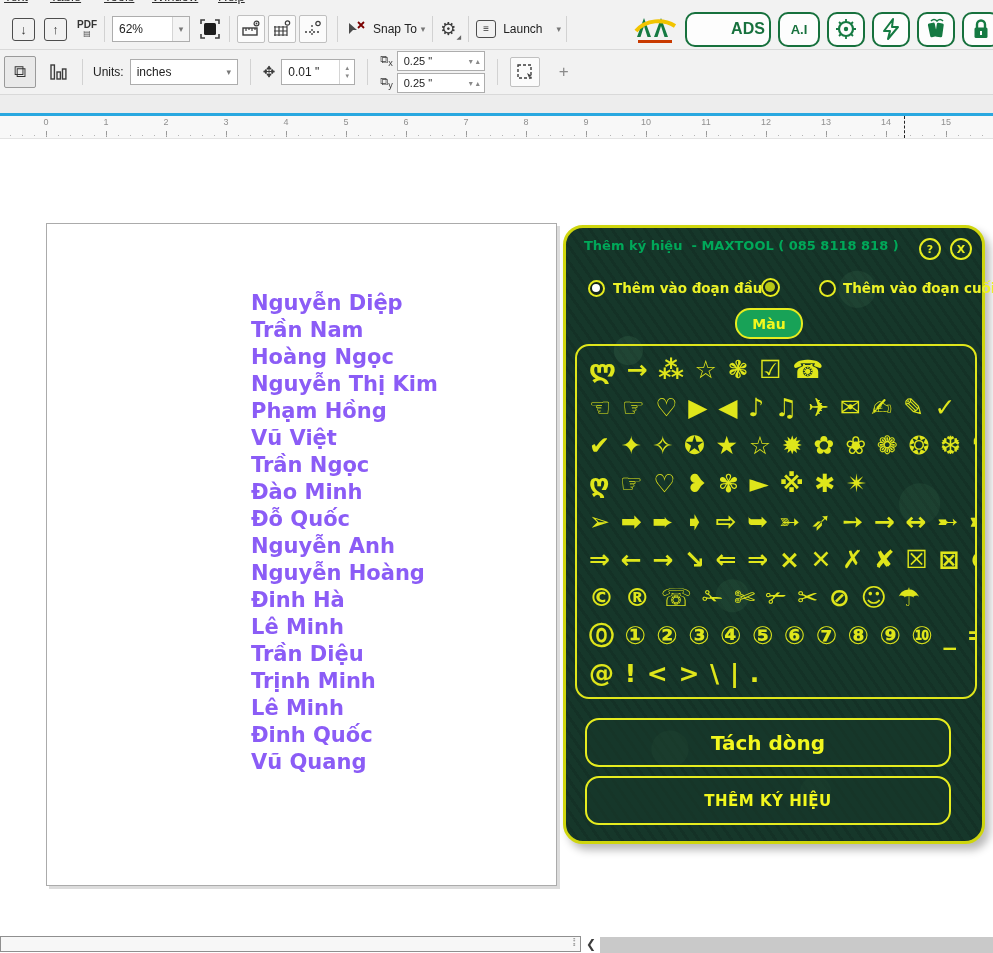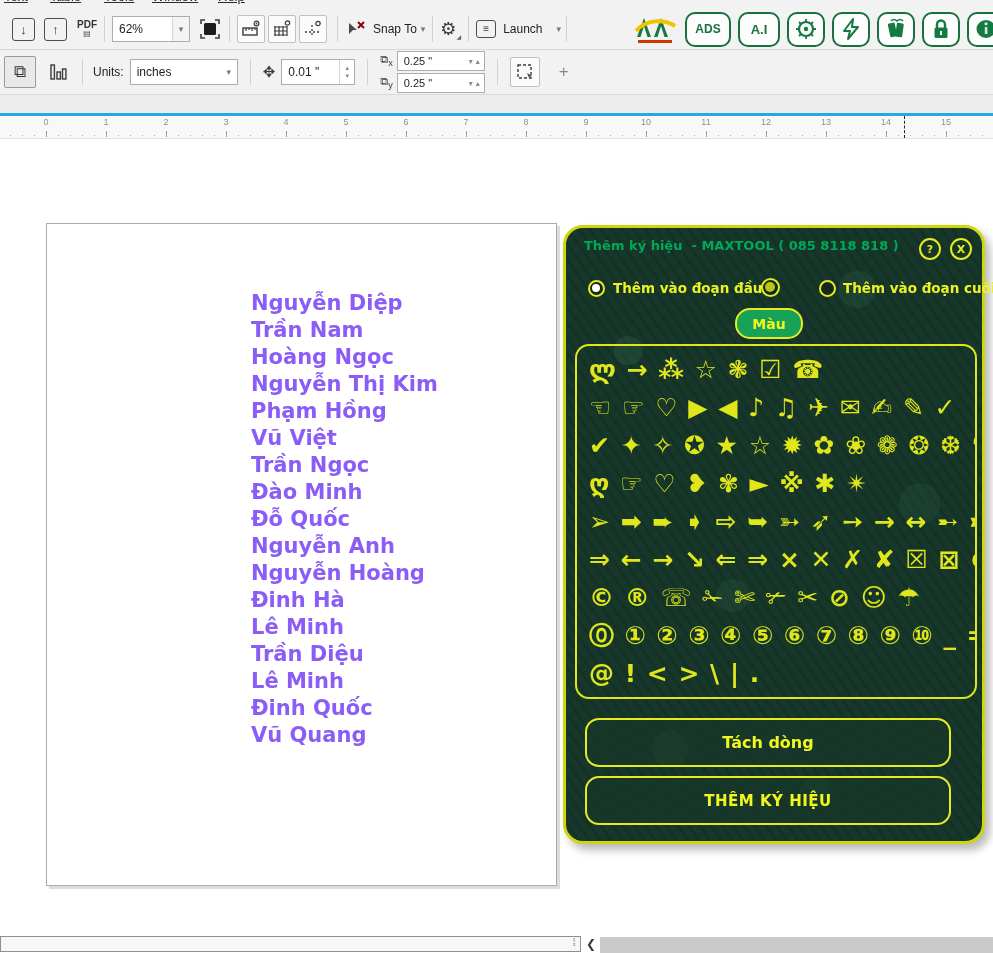--- a/index.html
+++ b/index.html
@@ -73,21 +73,21 @@
   .mau-btn{position:absolute;left:169px;top:80px;width:64px;height:27px;border:2.5px solid #e6ec1f;border-radius:15px;
       background:#18a257;color:#f2f71e;font-size:14px;font-weight:bold;
       display:flex;align-items:center;justify-content:center;}
   .sym-panel{position:absolute;left:9px;top:116px;width:402px;height:355px;box-sizing:border-box;
       border:2px solid #dfe61b;border-radius:14px;padding:5px 12px;overflow:hidden;}
   .symbol-row{height:38px;line-height:38px;font-size:25px;color:#dfe61b;letter-spacing:1px;white-space:nowrap;
       font-family:"DejaVu Sans",sans-serif;font-weight:bold;}
   .dlg-btn{position:absolute;left:19px;width:366px;height:49px;box-sizing:border-box;
       border:2.5px solid #e6ec1f;border-radius:14px;background:rgba(23,56,41,.55);
       color:#f2f71e;font-weight:bold;display:flex;align-items:center;justify-content:center;}
-  .btn-split{top:490px;font-size:16px;}
+  .btn-split{top:490px;font-size:20px;}
   .btn-add{top:548px;font-size:15px;letter-spacing:.5px;}
   
   .hthumb{position:absolute;left:0;top:936px;width:581px;height:16px;background:#f7f7f7;
           border:1px solid #8f8f8f;box-sizing:border-box;}
   .hthumb .grip{position:absolute;right:6px;top:0;font-size:10px;color:#9a9a9a;letter-spacing:-2px;}
   .chev{position:absolute;left:586px;top:937px;font-size:12px;color:#3c3c3c;font-weight:bold;}
   .graybar{position:absolute;left:600px;top:937px;width:393px;height:16px;background:#c9c9c9;}
   svg{display:block;}
 </style>
 </head>
@@ -176,21 +176,21 @@
 
     <div class="tgroup" style="left:634px;gap:7px;">
       <div style="width:44px;height:34px;">
         <svg width="44" height="34" viewBox="0 0 44 34">
           <polygon points="3,25 10,6 17,25 13.5,25 10,14 6.5,25" fill="#157a42"></polygon>
           <polygon points="20,25 27,6 34,25 30.5,25 27,14 23.5,25" fill="#157a42"></polygon>
           <path d="M2,19 C 12,7 30,7 41,14" fill="none" stroke="#f2c400" stroke-width="4"></path>
           <rect x="4" y="28" width="34" height="3" fill="#c93a00"></rect>
         </svg>
       </div>
-      <div class="gbtn" style="width:42px;font-size:12px;">
+      <div class="gbtn" style="width:42px;font-size:16px;padding-left:40px;">
         <span>ADS</span>
       </div>
       <div class="gbtn" style="width:38px;font-size:13px;">
         <span>A.I</span>
       </div>
       <div class="gbtn" style="width:34px;">
         <svg width="26" height="26" viewBox="0 0 26 26">
           <circle cx="13" cy="13" r="7" fill="none" stroke="#157a42" stroke-width="2.2"></circle>
           <circle cx="13" cy="13" r="2.2" fill="#157a42"></circle>
           <path d="M13,3 v3 M13,20 v3 M3,13 h3 M20,13 h3 M6,6 l2,2 M18,18 l2,2 M20,6 l-2,2 M8,18 l-2,2" stroke="#157a42" stroke-width="1.8"></path>
@@ -338,20 +338,21 @@
           <div class="name-line">Phạm Hồng</div>
           <div class="name-line">Vũ Việt</div>
           <div class="name-line">Trần Ngọc</div>
           <div class="name-line">Đào Minh</div>
           <div class="name-line">Đỗ Quốc</div>
           <div class="name-line">Nguyễn Anh</div>
           <div class="name-line">Nguyễn Hoàng</div>
           <div class="name-line">Đinh Hà</div>
           <div class="name-line">Lê Minh</div>
           <div class="name-line">Trần Diệu</div>
+          <div class="name-line">Trịnh Minh</div>
           <div class="name-line">Lê Minh</div>
           <div class="name-line">Đinh Quốc</div>
           <div class="name-line">Vũ Quang</div>
         </div>
     </div>
   </div>
 
   <div class="dialog">
     <div class="dlg-title">
       <span>Thêm ký hiệu</span>&nbsp;&nbsp;<span>- MAXTOOL ( 085 8118 818 )</span>

